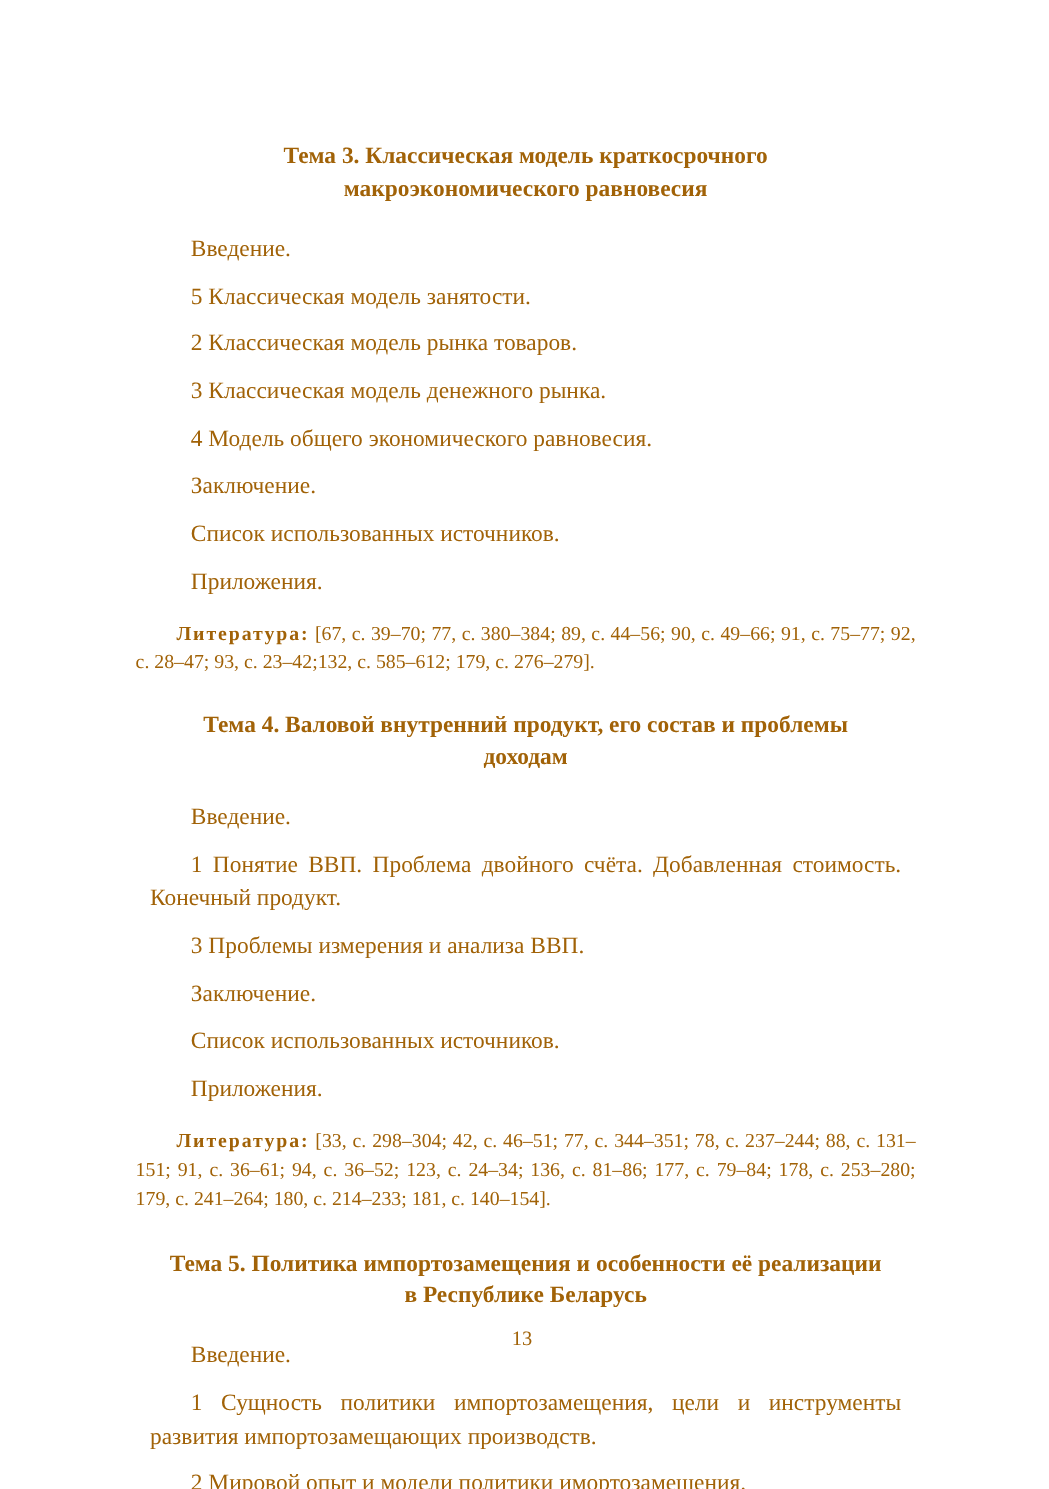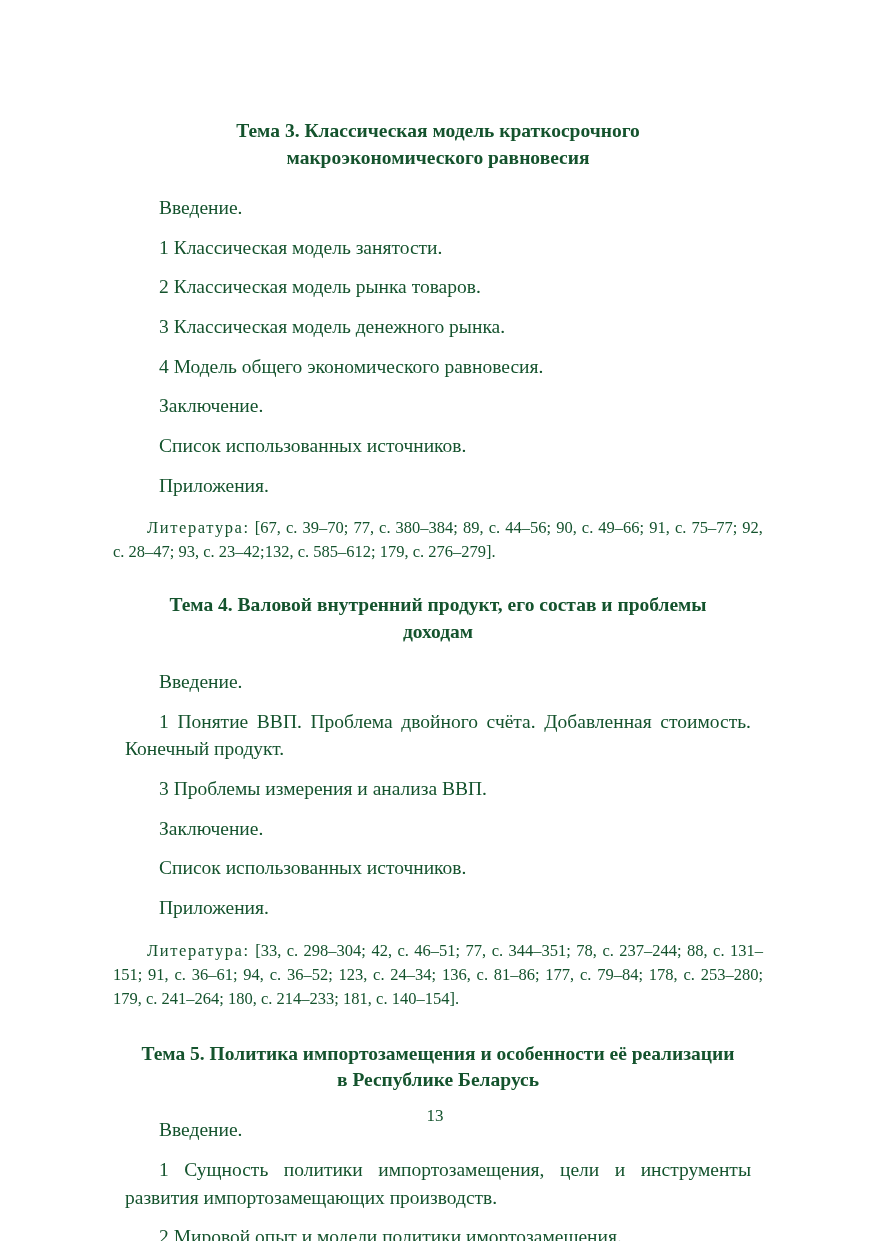--- a/index.html
+++ b/index.html
@@ -6,21 +6,21 @@
     margin: 0;
     padding: 0;
     background: #ffffff;
   }
   .page {
     position: relative;
     width: 874px;
     height: 1241px;
     background: #ffffff;
     font-family: "Liberation Serif", "DejaVu Serif", serif;
-    color: #14532d;
+    color: #a16207;
     box-sizing: border-box;
     overflow: hidden;
   }
   .content {
     position: absolute;
     left: 113px;
     top: 118px;
     width: 650px;
   }
   .topic-title {
@@ -49,20 +49,21 @@
   }
   .lit {
     margin-top: 17px;
     font-size: 16.5px;
     line-height: 1.45;
     text-align: justify;
     text-indent: 34px;
   }
   .lit .lbl {
     letter-spacing: 1.6px;
+    font-weight: bold;
   }
   .gap-before-title {
     margin-top: 28px;
   }
   .gap-before-title-2 {
     margin-top: 30px;
   }
   .pagenum {
     position: absolute;
     left: 0;
@@ -79,21 +80,21 @@
 <div class="page">
   <div class="content">
 
     <div class="section">
       <div class="topic-title">
         <span>Тема 3. Классическая модель краткосрочного</span>
         <span class="l2">макроэкономического равновесия</span>
       </div>
       <div class="toc">
         <p>Введение.</p>
-        <p>1 Классическая модель занятости.</p>
+        <p>5 Классическая модель занятости.</p>
         <p>2 Классическая модель рынка товаров.</p>
         <p>3 Классическая модель денежного рынка.</p>
         <p>4 Модель общего экономического равновесия.</p>
         <p>Заключение.</p>
         <p>Список использованных источников.</p>
         <p>Приложения.</p>
       </div>
       <div class="lit">
         <span class="lbl">Литература:</span>
         <span>[67, с. 39–70; 77, с. 380–384; 89, с. 44–56; 90, с. 49–66; 91, с. 75–77; 92, с. 28–47; 93, с. 23–42;132, с. 585–612; 179, с. 276–279].</span>

